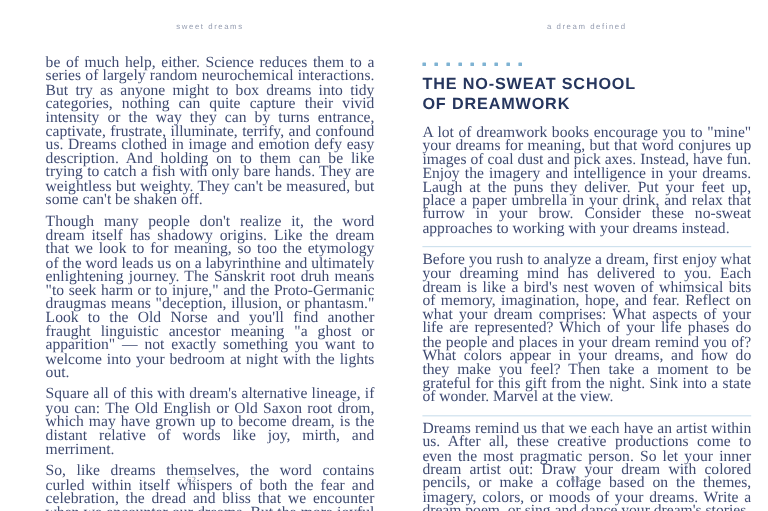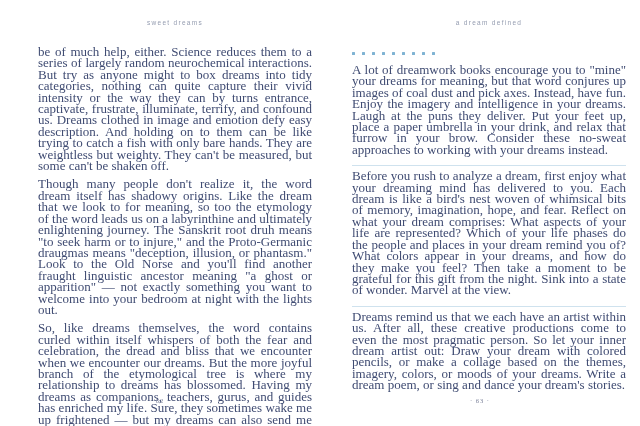--- a/index.html
+++ b/index.html
@@ -103,20 +103,21 @@
 <body>
 
 <div class="spread">
 
   <div class="page">
     <div class="page-inner-left">
       <div class="running-header">sweet dreams</div>
       <div class="body-copy left-body">
         <p>be of much help, either. Science reduces them to a series of largely random neurochemical interactions. But try as anyone might to box dreams into tidy categories, nothing can quite capture their vivid intensity or the way they can by turns entrance, captivate, frustrate, illuminate, terrify, and confound us. Dreams clothed in image and emotion defy easy description. And holding on to them can be like trying to catch a fish with only bare hands. They are weightless but weighty. They can't be measured, but some can't be shaken off.</p>
         <p>Though many people don't realize it, the word dream itself has shadowy origins. Like the dream that we look to for meaning, so too the etymology of the word leads us on a labyrinthine and ultimately enlightening journey. The Sanskrit root druh means "to seek harm or to injure," and the Proto-Germanic draugmas means "deception, illusion, or phantasm." Look to the Old Norse and you'll find another fraught linguistic ancestor meaning "a ghost or apparition" — not exactly something you want to welcome into your bedroom at night with the lights out.</p>
+        <p>Square all of this with dream's alternative lineage, if you can: The Old English or Old Saxon root drom, which may have grown up to become dream, is the distant relative of words like joy, mirth, and merriment.</p>
         <p>So, like dreams themselves, the word contains curled within itself whispers of both the fear and celebration, the dread and bliss that we encounter when we encounter our dreams. But the more joyful branch of the etymological tree is where my relationship to dreams has blossomed. Having my dreams as companions, teachers, gurus, and guides has enriched my life. Sure, they sometimes wake me up frightened — but my dreams can also send me into laughter or spark a longing to stay in the beauty they conjure for just a little while longer.</p>
       </div>
     </div>
     <div class="page-number">· 62 ·</div>
   </div>
 
   <div class="page">
     <div class="page-inner-right">
       <div class="running-header">a dream defined</div>
 
@@ -125,20 +126,24 @@
           <span class="dot"></span>
           <span class="dot"></span>
           <span class="dot"></span>
           <span class="dot"></span>
           <span class="dot"></span>
           <span class="dot"></span>
           <span class="dot"></span>
           <span class="dot"></span>
         </div>
 
+      <div class="chapter-title">
+        <div>THE NO-SWEAT SCHOOL</div>
+        <div>OF DREAMWORK</div>
+      </div>
 
       <div class="body-copy intro-copy">A lot of dreamwork books encourage you to "mine" your dreams for meaning, but that word conjures up images of coal dust and pick axes. Instead, have fun. Enjoy the imagery and intelligence in your dreams. Laugh at the puns they deliver. Put your feet up, place a paper umbrella in your drink, and relax that furrow in your brow. Consider these no-sweat approaches to working with your dreams instead.</div>
 
       <hr class="section-rule">
       <div class="body-copy section-body">Before you rush to analyze a dream, first enjoy what your dreaming mind has delivered to you. Each dream is like a bird's nest woven of whimsical bits of memory, imagination, hope, and fear. Reflect on what your dream comprises: What aspects of your life are represented? Which of your life phases do the people and places in your dream remind you of? What colors appear in your dreams, and how do they make you feel? Then take a moment to be grateful for this gift from the night. Sink into a state of wonder. Marvel at the view.</div>
 
       <hr class="section-rule">
       <div class="body-copy section-body">Dreams remind us that we each have an artist within us. After all, these creative productions come to even the most pragmatic person. So let your inner dream artist out: Draw your dream with colored pencils, or make a collage based on the themes, imagery, colors, or moods of your dreams. Write a dream poem, or sing and dance your dream's stories.</div>
     </div>
     <div class="page-number">· 63 ·</div>

